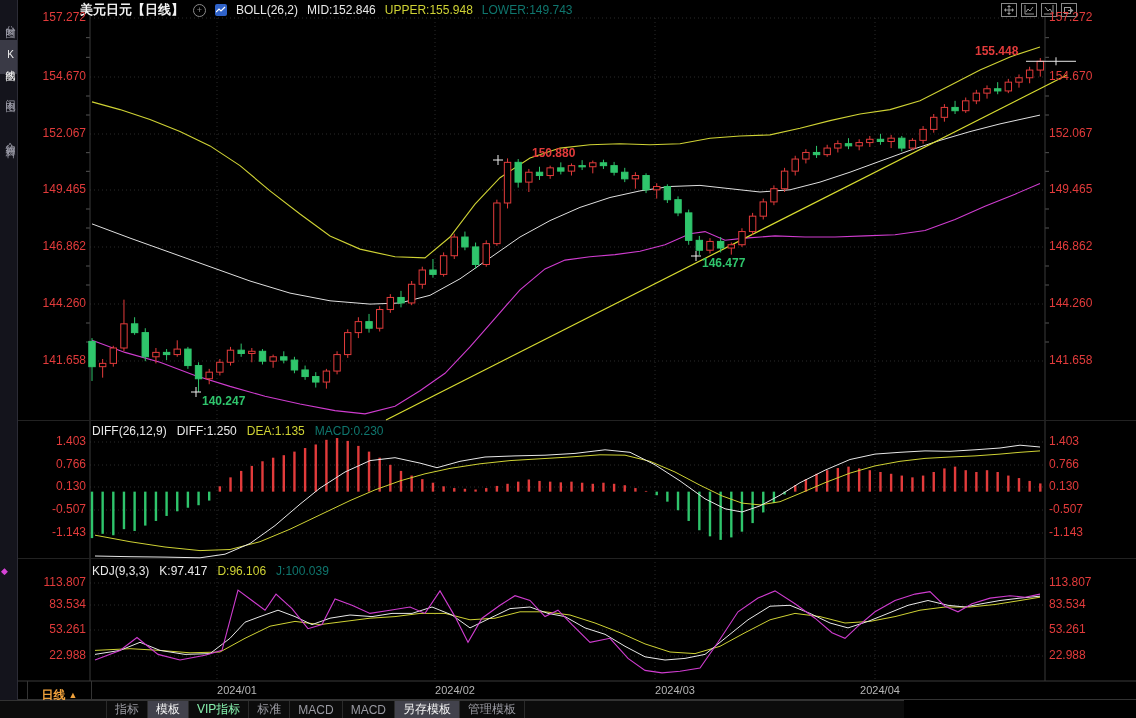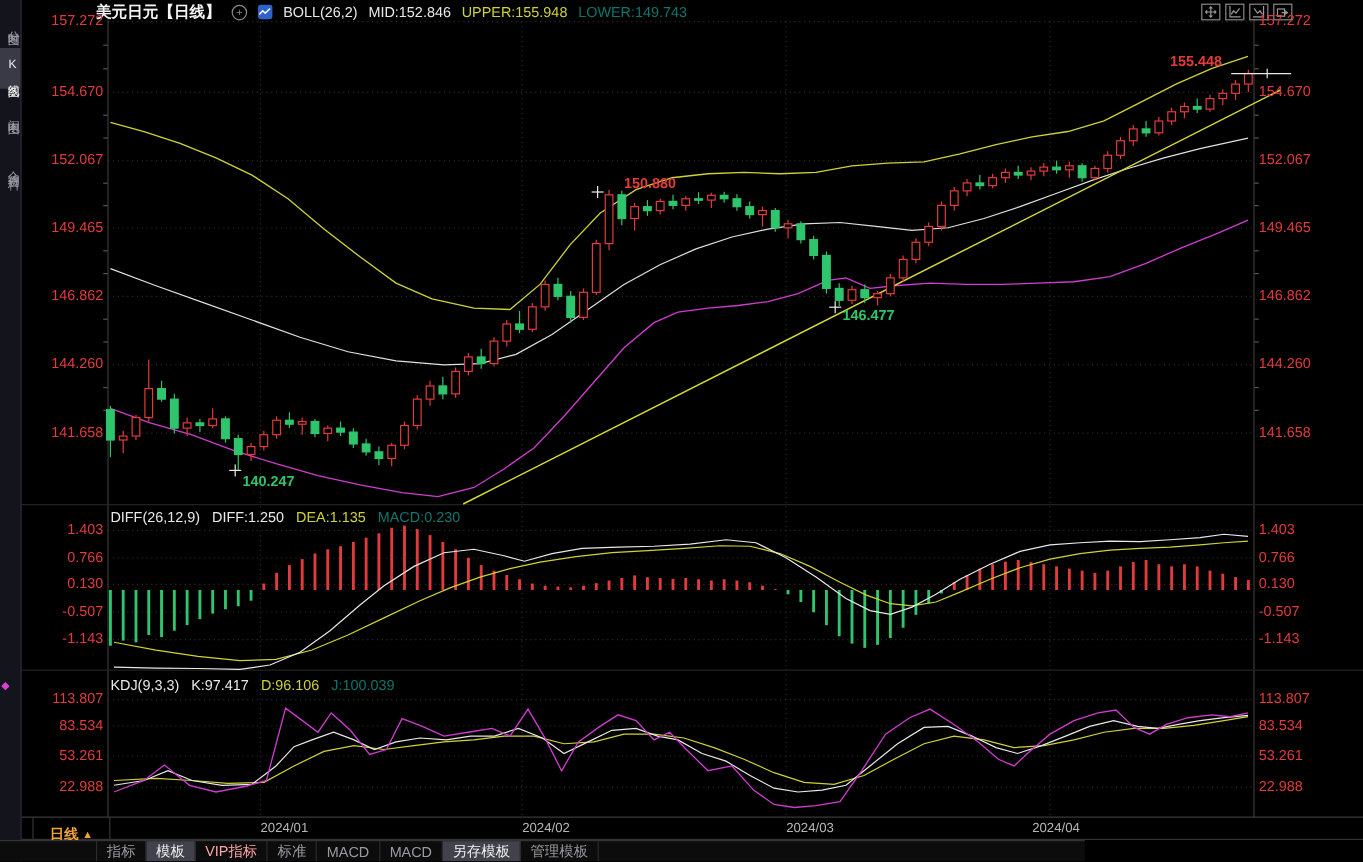--- a/index.html
+++ b/index.html
@@ -27,26 +27,26 @@
   .xlab{position:absolute;top:684px;width:70px;text-align:center;color:#b5b5b5;font-size:11px;}
   .anno{position:absolute;font-size:12px;font-weight:bold;white-space:nowrap;}
   .anno.up{color:#e23b3b;} .anno.down{color:#2fc56c;}
   .pane-hdr{position:absolute;left:92px;display:flex;gap:10px;font-size:12px;white-space:nowrap;}
   
   #period-cell{position:absolute;left:27px;top:681px;width:63px;height:28px;border-left:1px solid #333;
     border-right:1px solid #333;display:flex;align-items:center;justify-content:center;gap:3px;cursor:pointer;}
   #period-cell .p-lab{color:#f0a23c;font-weight:bold;font-size:12px;}
   #period-cell .p-arr{color:#f0a23c;font-size:9px;}
   #toolbar{position:absolute;left:0;top:700px;width:904px;height:18px;background:#0c0c0c;border-top:1px solid #333;
-    display:flex;align-items:stretch;padding-left:80px;box-sizing:border-box;}
+    display:flex;align-items:stretch;padding-left:106px;box-sizing:border-box;}
   .tb-item{display:flex;align-items:center;padding:0 8px;font-size:12px;color:#9a9aa2;cursor:pointer;
     border-right:1px solid #2a2a2a;white-space:nowrap;}
   .tb-item:first-child{border-left:1px solid #2a2a2a;}
   .tb-item.sel{background:#42424c;color:#f2f2f2;}
-  .tb-item.vip{color:#fca5a5;}
+  .tb-item.vip{color:#86efac;}
   #watermark{position:absolute;left:1002px;top:668px;color:#f5f5f5;font-size:29px;font-weight:bold;
     letter-spacing:3px;text-shadow:0 0 3px rgba(255,255,255,.45);}
   .kdj-corner{position:absolute;left:1px;top:566px;color:#d543d5;font-size:9px;}
 </style>
 </head>
 <body>
 
 <div id="app">
   <svg id="chart-svg" width="1136" height="718">
       <line x1="217" y1="18" x2="217" y2="680" stroke="#2b2b2b" stroke-width="1" stroke-dasharray="1 3"></line>
@@ -485,21 +485,21 @@
       <div class="tick r" style="top: 526px;">-1.143</div>
       <div class="tick l" style="top: 576px;">113.807</div>
       <div class="tick r" style="top: 576px;">113.807</div>
       <div class="tick l" style="top: 598px;">83.534</div>
       <div class="tick r" style="top: 598px;">83.534</div>
       <div class="tick l" style="top: 623px;">53.261</div>
       <div class="tick r" style="top: 623px;">53.261</div>
       <div class="tick l" style="top: 649px;">22.988</div>
       <div class="tick r" style="top: 649px;">22.988</div>
       <div class="anno up" style="left: 975px; top: 44px;">155.448</div>
-      <div class="anno up" style="left: 520px; top: 146px;">150.880</div>
+      <div class="anno up" style="left: 532px; top: 146px;">150.880</div>
       <div class="anno down" style="left: 702px; top: 256px;">146.477</div>
       <div class="anno down" style="left: 202px; top: 394px;">140.247</div>
       <div class="xlab" style="left: 202px;">2024/01</div>
       <div class="xlab" style="left: 420px;">2024/02</div>
       <div class="xlab" style="left: 640px;">2024/03</div>
       <div class="xlab" style="left: 845px;">2024/04</div>
     </div>
 
   <div id="toolbar">
       <div class="tb-item">指标</div>

